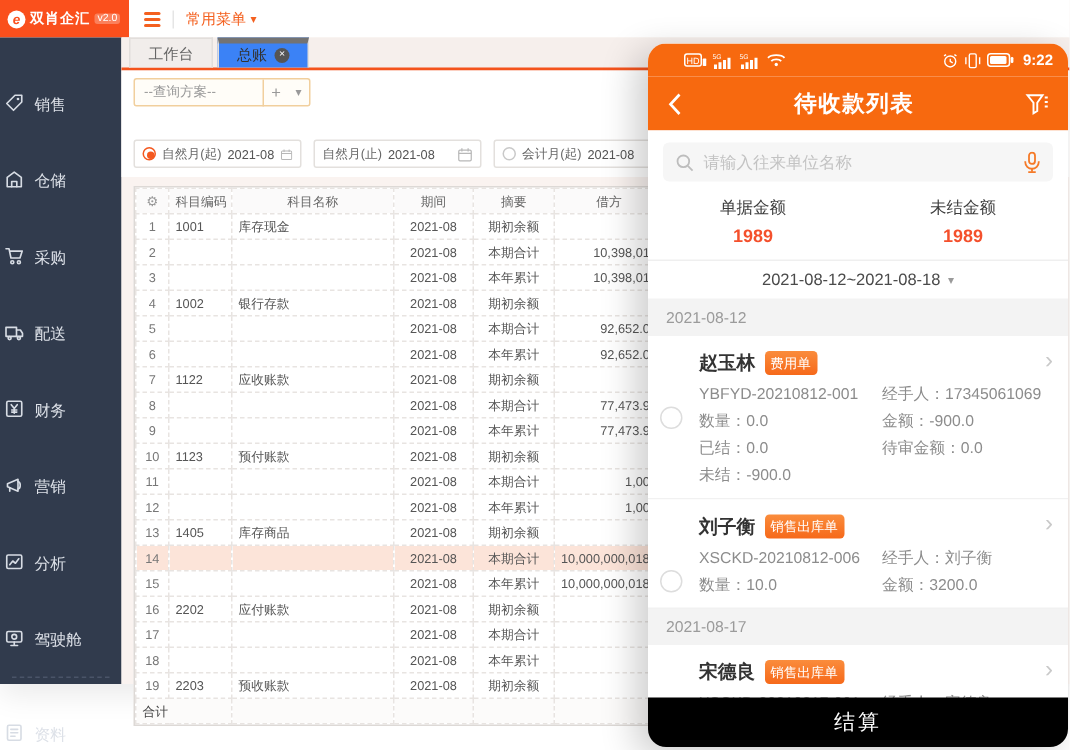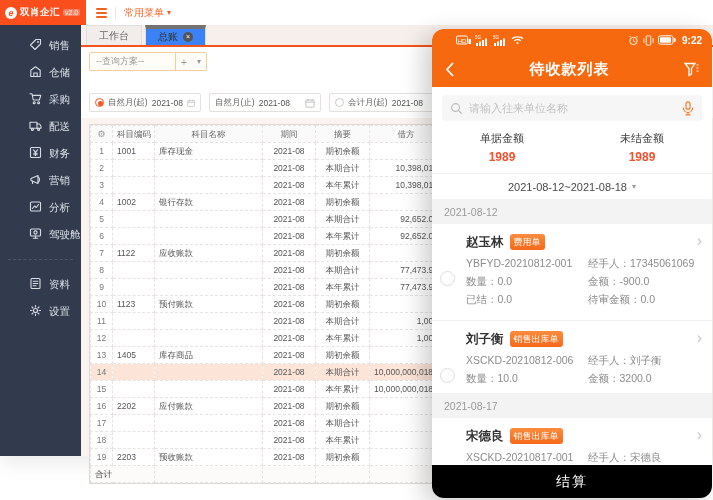--- a/index.html
+++ b/index.html
@@ -17,22 +17,22 @@
   .brand{color:#fff;font-size:9.5px;font-weight:bold;white-space:nowrap;letter-spacing:.5px;}
   .ver{background:rgba(255,255,255,.28);color:#fff;font-size:7px;padding:0 2px;border-radius:2px;}
   .topbar-right{flex:1;display:flex;align-items:center;padding-left:10px;gap:8px;background:#fff;}
   .hamburger{display:inline-flex;flex-direction:column;gap:2px;cursor:pointer;}
   .hamburger i{display:block;width:11px;height:2px;background:#f4601f;border-radius:1px;}
   .tdiv{width:1px;height:12px;background:#e5e5e5;}
   .menu-label{color:#f4601f;font-size:10px;display:flex;align-items:center;gap:3px;cursor:pointer;}
   .menu-label .caret{font-size:8px;}
 
   .sidebar{position:absolute;left:0;top:25px;width:81px;height:431px;background:#313b4d;padding-top:7px;}
-  .side-item{height:27px;display:flex;align-items:center;gap:7px;padding-left:29px;color:#dde1e8;
-    font-size:10.5px;cursor:pointer;}
+  .side-item{height:27px;display:flex;align-items:center;gap:7px;padding-left:3px;color:#dde1e8;
+    font-size:10.5px;cursor:pointer;margin-top:24px;}
   .side-item svg{flex:none;}
   .side-div{border-top:1px dashed #4a5468;margin:11px 8px;}
 
   .main{position:absolute;left:81px;top:25px;right:0;bottom:0;background:#faf3f0;}
   .tabs{height:22px;display:flex;align-items:flex-end;padding-left:5px;border-bottom:2px solid #f4531c;background:#f6efec;}
   .tab{height:20px;display:flex;align-items:center;gap:5px;padding:0 12px;font-size:10px;color:#666;
     background:#f1edeb;border:1px solid #e2dedb;border-bottom:none;margin-right:3px;cursor:pointer;}
   .tab.active{background:#3b82f6;color:#333;border-top:4px solid #737373;}
   .tab-close{width:10px;height:10px;border-radius:50%;background:#555;color:#fff;font-size:7px;line-height:10px;
     text-align:center;display:inline-block;}
@@ -555,20 +555,21 @@
             </div>
             <div class="card-row">
               <span class="cell-l">数量：0.0</span>
               <span class="cell-r">金额：-900.0</span>
             </div>
             <div class="card-row">
               <span class="cell-l">已结：0.0</span>
               <span class="cell-r">待审金额：0.0</span>
             </div>
             <div class="card-row">
+              <span class="cell-l">未结：-900.0</span>
               <span class="cell-r"></span>
             </div>
             <span class="card-check"></span>
           </div>
           <div class="card">
             <div class="card-head">
               <span class="card-name">刘子衡</span>
               <span class="card-badge">销售出库单</span>
             </div>
             <span class="card-chevron">›</span>

